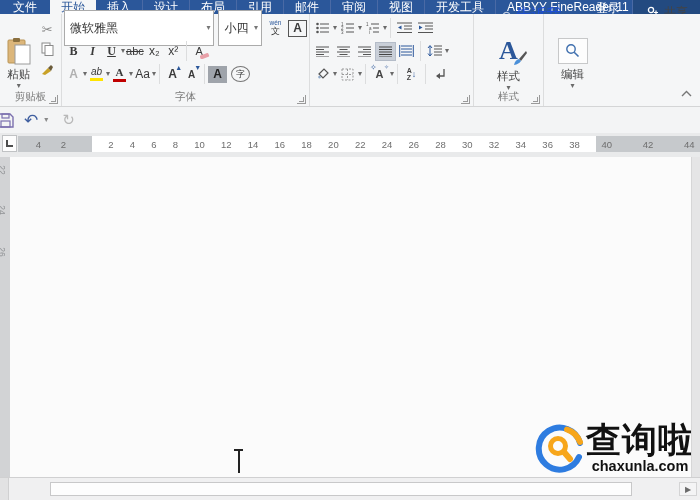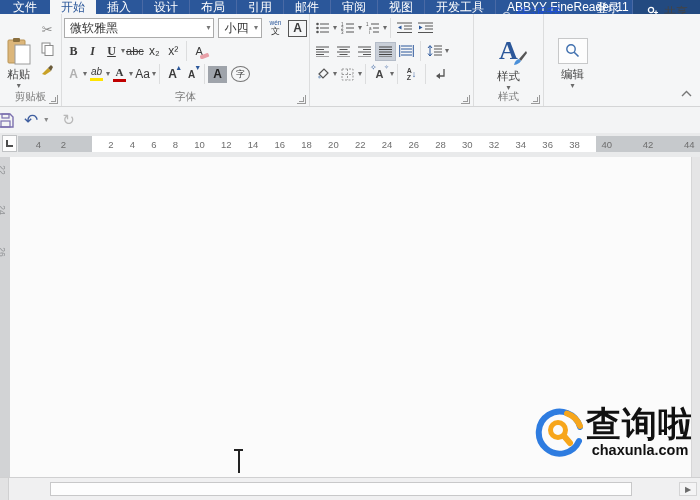--- a/index.html
+++ b/index.html
@@ -33,21 +33,21 @@
   .g-clip { width:62px; }
   .clip-body { display:flex; flex:1; }
   .paste-big { width:34px; display:flex; flex-direction:column; align-items:center; padding-top:3px; }
   .paste-big .plabel { font-size:11.5px; margin-top:2px;text-align:right; }
   .clip-col { display:flex; flex-direction:column; gap:4px; padding-top:4px; align-items:center; width:24px; }
   .clip-col .small-ic { width:18px; height:16px; display:flex; align-items:center; justify-content:center; }
 
   
   .g-font { width:248px; }
   .frow { display:flex; align-items:center; height:22px; margin-bottom:1px; }
-  .combo { display:flex; align-items:center; justify-content:space-between; background:#fff; border:1px solid #ababab; height:20px; padding:0 3px 0 5px; font-size:12px; color:#333; }
+  .combo { display:flex; align-items:center; justify-content:space-between; background:#fff; border:1px solid #ababab; height:36px; padding:0 3px 0 5px; font-size:12px; color:#333; }
   .combo .caret { color:#777; }
   .fbtn { min-width:19px; height:19px; display:inline-flex; align-items:center; justify-content:center; font-size:12px; color:#3a3a3a; }
   .fbtn b { font-family:"Liberation Serif",serif; }
   .colorbar { display:inline-flex; flex-direction:column; align-items:center; line-height:1; }
   .colorbar .bar { width:13px; height:3px; margin-top:1px; }
 
   
   .g-para { width:164px; }
   .prow { display:flex; align-items:center; height:22px; margin-bottom:1px; }
   .pbtn { width:21px; height:19px; display:inline-flex; align-items:center; justify-content:center; }
@@ -83,21 +83,21 @@
   .vruler { position:absolute; left:0; top:0; bottom:0; width:10px; background:#d2d3d5; }
   .vruler i { position:absolute; left:-3px; font-style:normal; font-size:8.5px; color:#8f9194; transform:rotate(90deg); }
   .page { position:absolute; left:10px; right:9px; top:0; bottom:0; background:#fbfbfb; }
   .vscroll { position:absolute; right:0; top:0; bottom:0; width:9px; background:#e5e5e6; border-left:1px solid #d6d6d7; }
   .ibeam { position:absolute; left:233px; top:291px; width:11px; height:27px; }
   .ibeam .stem { position:absolute; left:5px; top:2px; bottom:2px; width:1.6px; background:#222; }
   .ibeam .top, .ibeam .bot { position:absolute; left:1px; width:9px; height:1.6px; background:#222; }
   .ibeam .top { top:1px; }
 
   
-  .wm { position:absolute; right:6px; bottom:18px; display:flex; align-items:flex-start; }
+  .wm { position:absolute; right:6px; bottom:2px; display:flex; align-items:flex-start; }
   .wm-txt { display:flex; flex-direction:column; align-items:center; }
   .wm-title { font-family:"Liberation Serif","DejaVu Serif",serif; font-weight:bold; font-size:35px; line-height:36px; color:#111; letter-spacing:1px; }
   .wm-url { font-size:14.5px; color:#111; line-height:15px; font-weight:bold; }
 
   
   .hscroll { height:23px; background:#f0f0f1; border-top:1px solid #d0d0d1; position:relative; flex-shrink:0; }
   .hthumb { position:absolute; left:50px; top:4px; width:582px; height:14px; background:#fdfdfd; border:1px solid #c8c8c9; }
   .harrow { position:absolute; right:3px; top:4px; width:18px; height:14px; background:#f4f4f5; border:1px solid #d4d4d5; display:flex; align-items:center; justify-content:center; color:#6a6a6a; font-size:8px; }
   .hcorner { position:absolute; left:0; top:0; width:9px; height:100%; background:#e2e2e3; border-right:1px solid #d0d0d1; }
 </style>

